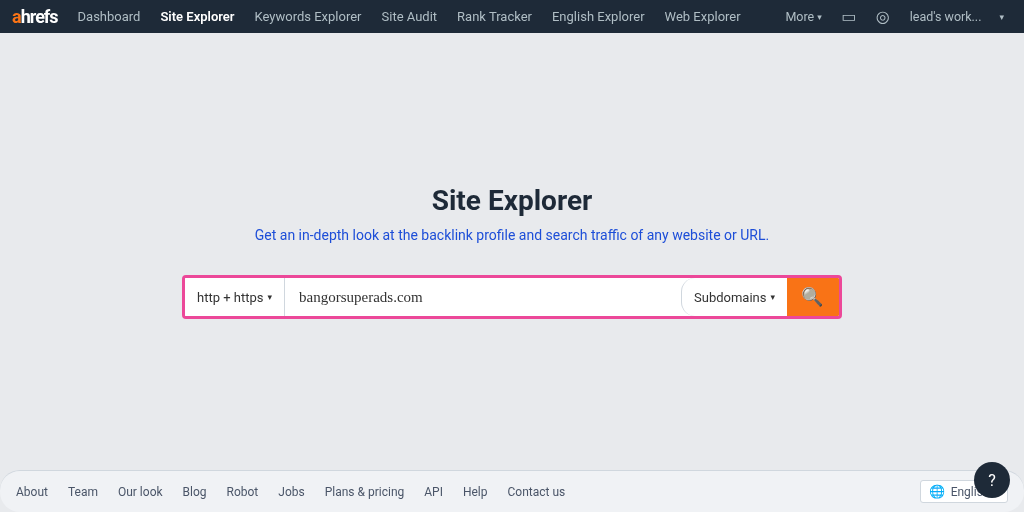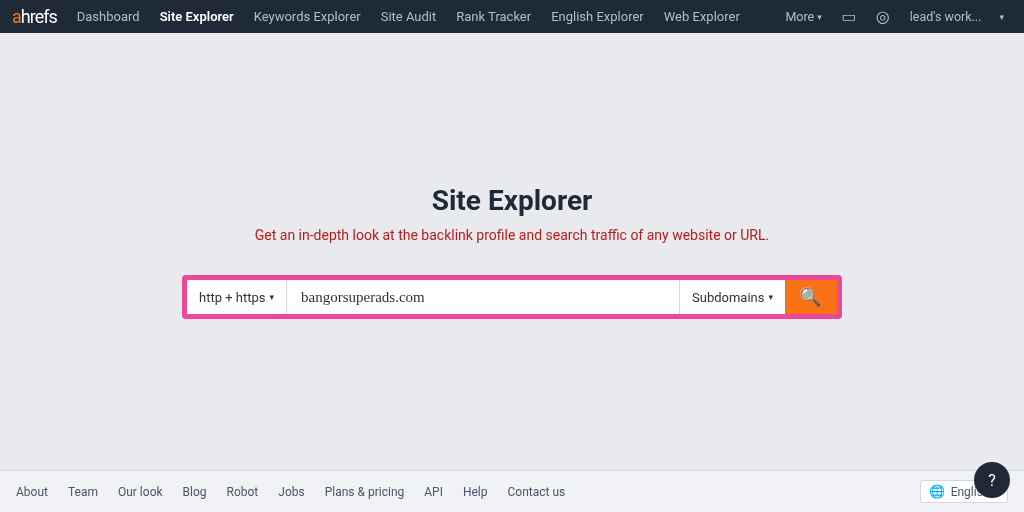--- a/index.html
+++ b/index.html
@@ -10,21 +10,21 @@
       background: #1e2a38;
       height: 33px;
       display: flex;
       align-items: center;
       padding: 0 12px;
       gap: 4px;
       flex-shrink: 0;
     }
     .nav-logo {
       color: #f97316;
-      font-weight: 400;
+      font-weight: 700;
       font-size: 18px;
       letter-spacing: -1px;
       margin-right: 8px;
     }
     .nav-logo span { color: #fff; }
     .nav-link {
       color: #b0bec5;
       font-size: 13px;
       text-decoration: none;
       padding: 0 8px;
@@ -85,29 +85,29 @@
     }
     .hero-title {
       font-size: 28px;
       font-weight: 700;
       color: #1e2a38;
       margin-bottom: 10px;
       text-align: center;
     }
     .hero-subtitle {
       font-size: 14px;
-      color: #b91c1c;
+      color: #1d4ed8;
       margin-bottom: 32px;
       text-align: center;
     }
     .search-bar {
       display: flex;
       align-items: center;
       background: #fff;
-      border: 5px solid #ec4899;
+      border: 3px solid #ec4899;
       border-radius: 4px;
       overflow: hidden;
       width: 660px;
       max-width: 100%;
       height: 44px;
     }
     .search-protocol {
       display: flex;
       align-items: center;
       padding: 0 12px;
@@ -136,20 +136,21 @@
       align-items: center;
       padding: 0 12px;
       font-size: 13px;
       color: #333;
       border-left: 1px solid #d0d7de;
       cursor: pointer;
       white-space: nowrap;
       height: 100%;
       gap: 4px;
       background: #fff;
+      border-radius: 14px;
     }
     .search-btn {
       background: #f97316;
       border: none;
       color: #fff;
       width: 52px;
       height: 44px;
       font-size: 18px;
       cursor: pointer;
       display: flex;
@@ -161,20 +162,21 @@
 
     
     footer {
       background: #f0f2f5;
       border-top: 1px solid #d0d7de;
       height: 42px;
       display: flex;
       align-items: center;
       padding: 0 16px;
       flex-shrink: 0;
+      border-radius: 20px;
     }
     .footer-links {
       display: flex;
       align-items: center;
       gap: 0;
       flex: 1;
     }
     .footer-link {
       color: #4a5568;
       font-size: 12px;

